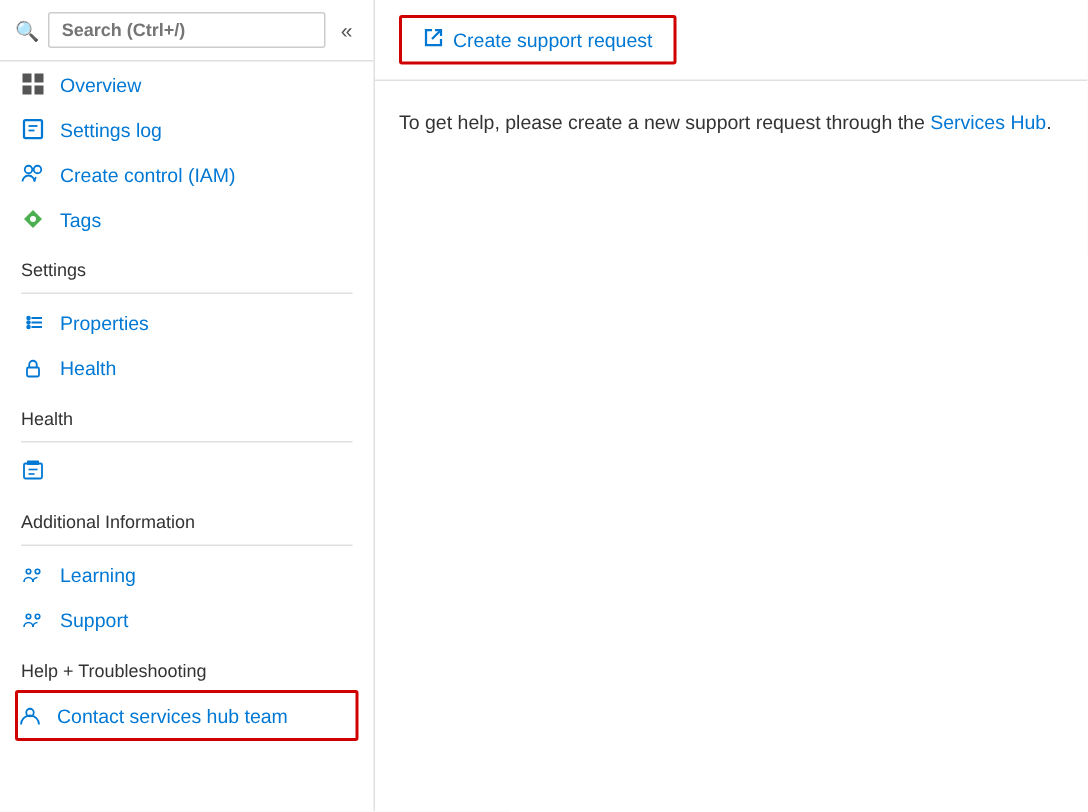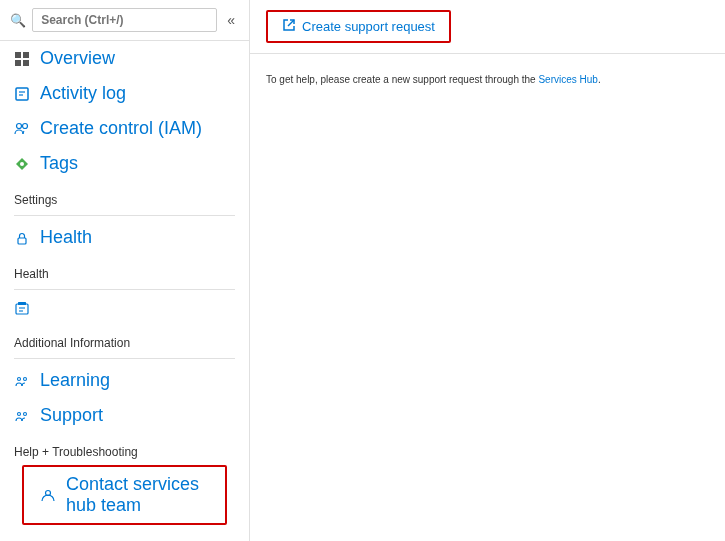--- a/index.html
+++ b/index.html
@@ -5,33 +5,33 @@
     * { box-sizing: border-box; margin: 0; padding: 0; }
     body { font-family: 'Segoe UI', Arial, sans-serif; font-size: 13px; background: #f3f3f3; color: #333; }
     .app-container { display: flex; height: 541px; width: 725px; background: #fff; }
 
     
     .sidebar { width: 250px; min-width: 250px; background: #fff; border-right: 1px solid #e0e0e0; display: flex; flex-direction: column; overflow-y: auto; padding-bottom: 10px; }
     .search-bar { display: flex; align-items: center; padding: 8px 10px; border-bottom: 1px solid #e0e0e0; gap: 6px; }
     .search-input { flex: 1; border: 1px solid #ccc; border-radius: 2px; padding: 4px 8px; font-size: 12px; color: #555; font-weight: bold; }
     .collapse-btn { background: none; border: none; cursor: pointer; color: #555; font-size: 14px; padding: 2px 4px; }
 
-    .nav-item { display: flex; align-items: center; padding: 7px 12px 7px 14px; cursor: pointer; gap: 10px; color: #0078d4; font-size: 18px; }
+    .nav-item { display: flex; align-items: center; padding: 7px 12px 7px 14px; cursor: pointer; gap: 10px; color: #0078d4; font-size: 13px; }
     .nav-item .icon { width: 16px; height: 16px; display: flex; align-items: center; justify-content: center; flex-shrink: 0; }
 
     .nav-section-label { padding: 12px 14px 4px 14px; font-weight: 400; font-size: 12px; color: #333; }
     .nav-divider { border: none; border-top: 1px solid #e0e0e0; margin: 4px 14px; }
 
     .nav-item.highlighted { background: #fff; border: 2px solid #d00000; border-radius: 2px; }
 
     
     .main-content { flex: 1; display: flex; flex-direction: column; background: #fff; }
     .main-header { padding: 10px 16px; border-bottom: 1px solid #e0e0e0; display: flex; align-items: flex-end; gap: 10px; }
     .create-btn { display: flex; align-items: center; gap: 6px; border: 2px solid #d00000; background: #fff; color: #0078d4; padding: 6px 14px; cursor: pointer; font-size: 13px; border-radius: 2px; }
-    .main-body { padding: 20px 16px; color: #333; font-size: 10px; }
+    .main-body { padding: 20px 16px; color: #333; font-size: 13px; }
     .main-body a { color: #0078d4; text-decoration: none; }
 
     
     .icon-overview { color: #333; }
     .icon-activity { color: #0078d4; }
     .icon-iam { color: #0078d4; }
     .icon-properties { color: #0078d4; }
     .icon-locks { color: #0078d4; }
     .icon-assessment { color: #0078d4; }
     .icon-learning { color: #0078d4; }
@@ -63,21 +63,21 @@
       <span>Overview</span>
     </div>
     <div class="nav-item">
       <span class="icon icon-activity">
         <svg width="16" height="16" viewBox="0 0 16 16" fill="none">
             <rect x="2" y="2" width="12" height="12" rx="1" stroke="#0078d4" stroke-width="1.5"></rect>
             <line x1="5" y1="6" x2="11" y2="6" stroke="#0078d4" stroke-width="1.2"></line>
             <line x1="5" y1="9" x2="9" y2="9" stroke="#0078d4" stroke-width="1.2"></line>
           </svg>
       </span>
-      <span>Activity log</span>
+      <span>Settings log</span>
     </div>
     <div class="nav-item">
       <span class="icon icon-iam">
         <svg width="16" height="16" viewBox="0 0 16 16" fill="none">
             <circle cx="5" cy="5" r="2.5" stroke="#0078d4" stroke-width="1.2"></circle>
             <circle cx="11" cy="5" r="2.5" stroke="#0078d4" stroke-width="1.2"></circle>
             <path d="M1 13c0-2.2 1.8-4 4-4s4 1.8 4 4" stroke="#0078d4" stroke-width="1.2"></path>
             <path d="M9 13c0-1.1.4-2.1 1-2.9" stroke="#0078d4" stroke-width="1.2"></path>
           </svg>
       </span>
@@ -88,20 +88,33 @@
         <svg width="16" height="16" viewBox="0 0 16 16" fill="none">
             <polygon points="8,2 14,8 8,14 2,8" fill="#4caf50"></polygon>
             <circle cx="8" cy="8" r="2" fill="#fff"></circle>
           </svg>
       </span>
       <span>Tags</span>
     </div>
 
     <div class="nav-section-label">Settings</div>
     <hr class="nav-divider">
+    <div class="nav-item">
+      <span class="icon icon-properties">
+        <svg width="16" height="16" viewBox="0 0 16 16" fill="none">
+            <circle cx="5" cy="8" r="1.5" fill="#0078d4"></circle>
+            <line x1="7" y1="5" x2="14" y2="5" stroke="#0078d4" stroke-width="1.2"></line>
+            <line x1="7" y1="8" x2="14" y2="8" stroke="#0078d4" stroke-width="1.2"></line>
+            <line x1="7" y1="11" x2="14" y2="11" stroke="#0078d4" stroke-width="1.2"></line>
+            <circle cx="5" cy="5" r="1.5" fill="#0078d4"></circle>
+            <circle cx="5" cy="11" r="1.5" fill="#0078d4"></circle>
+          </svg>
+      </span>
+      <span>Properties</span>
+    </div>
     <div class="nav-item">
       <span class="icon icon-locks">
         <svg width="16" height="16" viewBox="0 0 16 16" fill="none">
             <rect x="4" y="8" width="8" height="6" rx="1" stroke="#0078d4" stroke-width="1.2"></rect>
             <path d="M5.5 8V6a2.5 2.5 0 0 1 5 0v2" stroke="#0078d4" stroke-width="1.2"></path>
           </svg>
       </span>
       <span>Health</span>
     </div>
 
@@ -137,21 +150,21 @@
             <circle cx="5" cy="6" r="1.5" stroke="#0078d4" stroke-width="1.1"></circle>
             <circle cx="11" cy="6" r="1.5" stroke="#0078d4" stroke-width="1.1"></circle>
             <path d="M2 13c0-1.7 1.3-3 3-3s3 1.3 3 3" stroke="#0078d4" stroke-width="1.1"></path>
             <path d="M8 13c0-1.7 1.3-3 3-3" stroke="#0078d4" stroke-width="1.1"></path>
           </svg>
       </span>
       <span>Support</span>
     </div>
 
     <div class="nav-section-label">Help + Troubleshooting</div>
-    <div class="nav-item highlighted" style="border: 2px solid #d00000; border-radius: 2px; margin: 2px 22px; padding: 7px 16px;">
+    <div class="nav-item highlighted" style="border: 2px solid #d00000; border-radius: 2px; margin: 2px 10px; padding: 7px 0;">
       <span class="icon icon-contact">
         <svg width="16" height="16" viewBox="0 0 16 16" fill="none">
             <circle cx="8" cy="6" r="2.5" stroke="#0078d4" stroke-width="1.2"></circle>
             <path d="M2 14c0-3.3 2.7-6 6-6s6 2.7 6 6" stroke="#0078d4" stroke-width="1.2"></path>
           </svg>
       </span>
       <span>Contact services hub team</span>
     </div>
   </nav>
 

